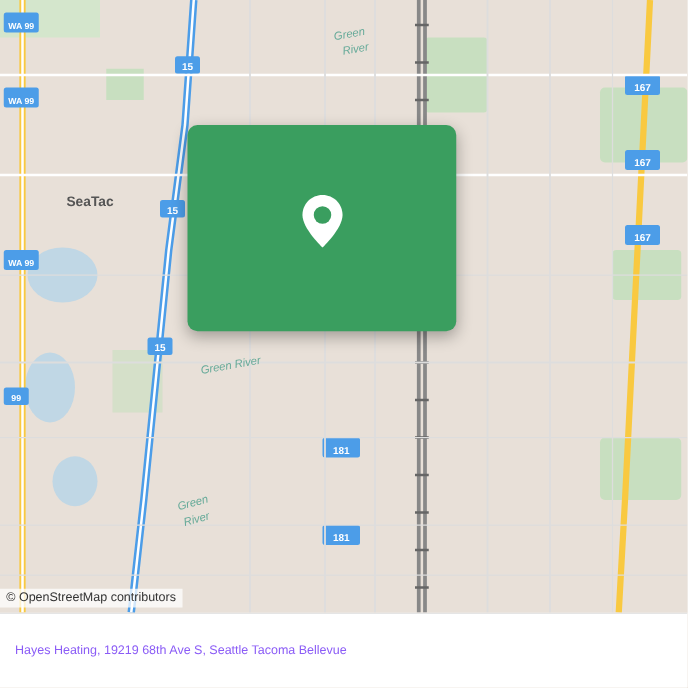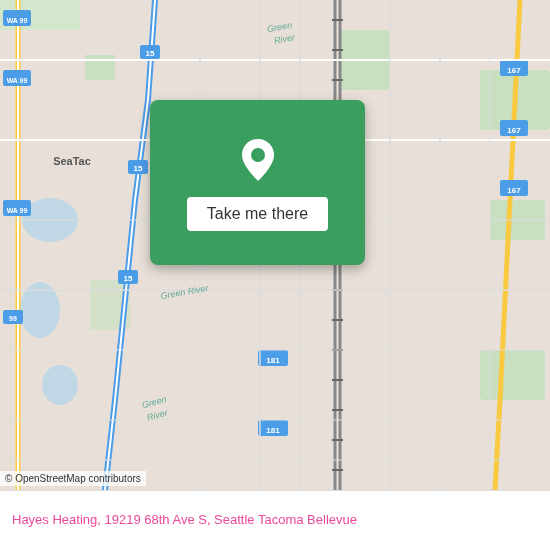--- a/index.html
+++ b/index.html
@@ -80,22 +80,22 @@
       background: white;
       display: flex;
       align-items: center;
       padding: 0 12px;
       border-top: 1px solid #ddd;
       gap: 10px;
     }
 
     .bottom-text {
       flex: 1;
-      font-size: 13px;
-      color: #ec4899;
+      font-size: 10px;
+      color: #8b5cf6;
       line-height: 1.3;
     }
 
     .moovit-logo {
       display: flex;
       align-items: center;
       gap: 4px;
       flex-shrink: 0;
     }
 
@@ -212,21 +212,20 @@
     <text x="72" y="165" text-anchor="middle" font-size="11" fill="#555" font-weight="bold">SeaTac</text>
   </svg>
 
   <div class="location-card">
 
     <svg class="pin-icon" viewBox="0 0 48 48" xmlns="http://www.w3.org/2000/svg">
       <circle cx="24" cy="20" r="16" fill="white" opacity="0.25"></circle>
       <path d="M24 4 C15.16 4 8 11.16 8 20 C8 31 24 46 24 46 C24 46 40 31 40 20 C40 11.16 32.84 4 24 4Z" fill="white"></path>
       <circle cx="24" cy="20" r="7" fill="#3a9e5f"></circle>
     </svg>
-    <button class="take-me-there-btn">Take me there</button>
   </div>
 
   <div class="osm-attribution">
     <span>© OpenStreetMap contributors</span>
   </div>
 </div>
 
 <div id="bottom-bar">
   <span class="bottom-text">Hayes Heating, 19219 68th Ave S, Seattle Tacoma Bellevue</span>
 

